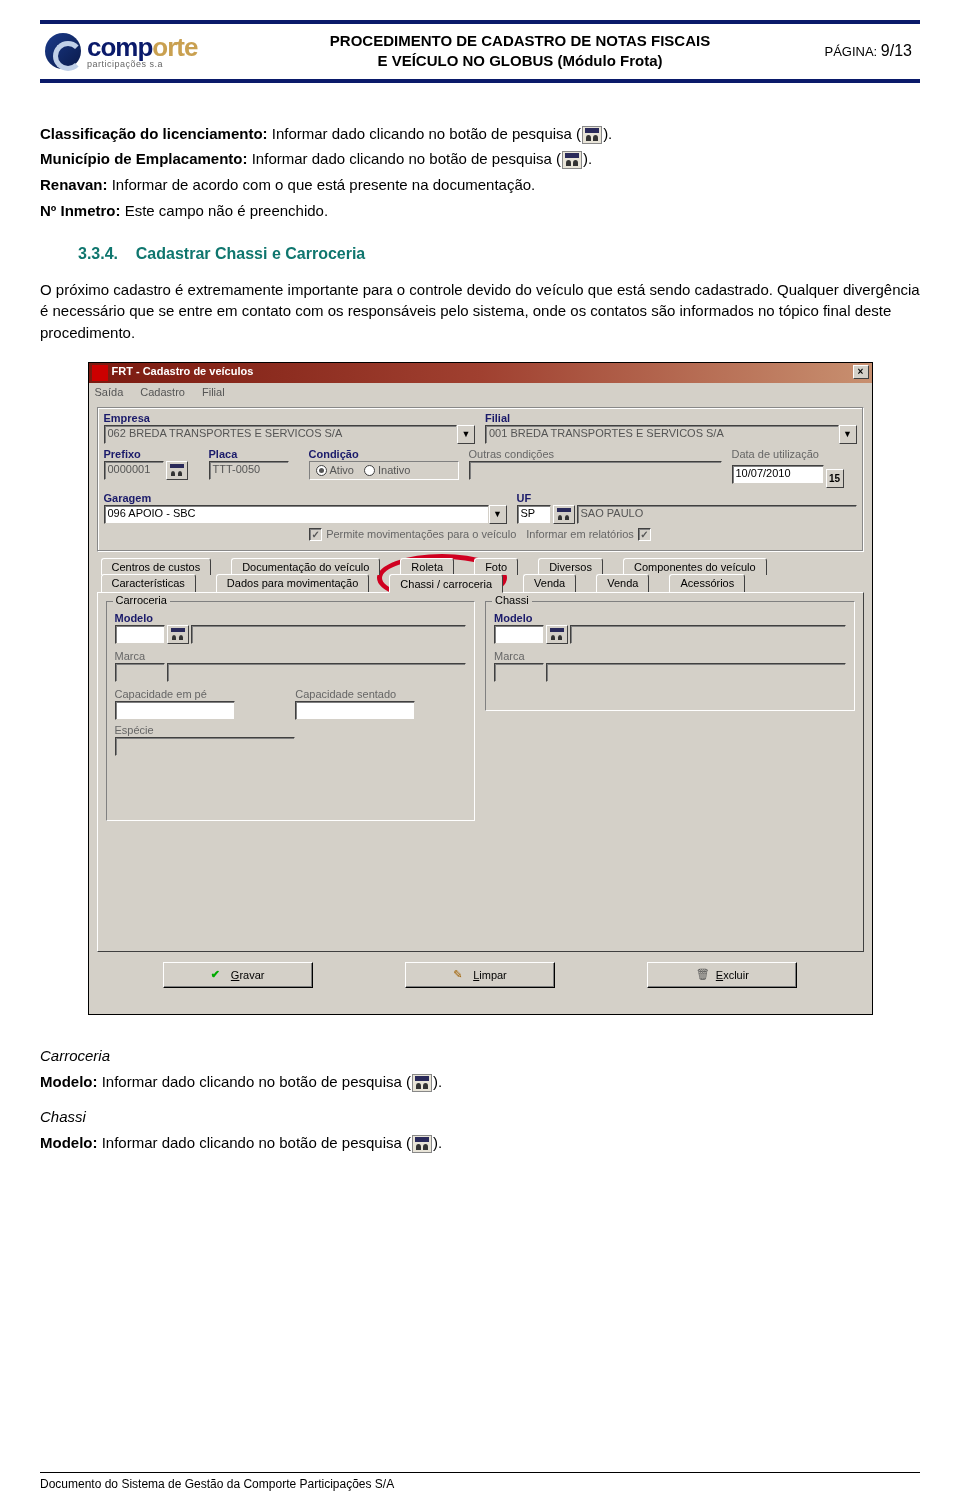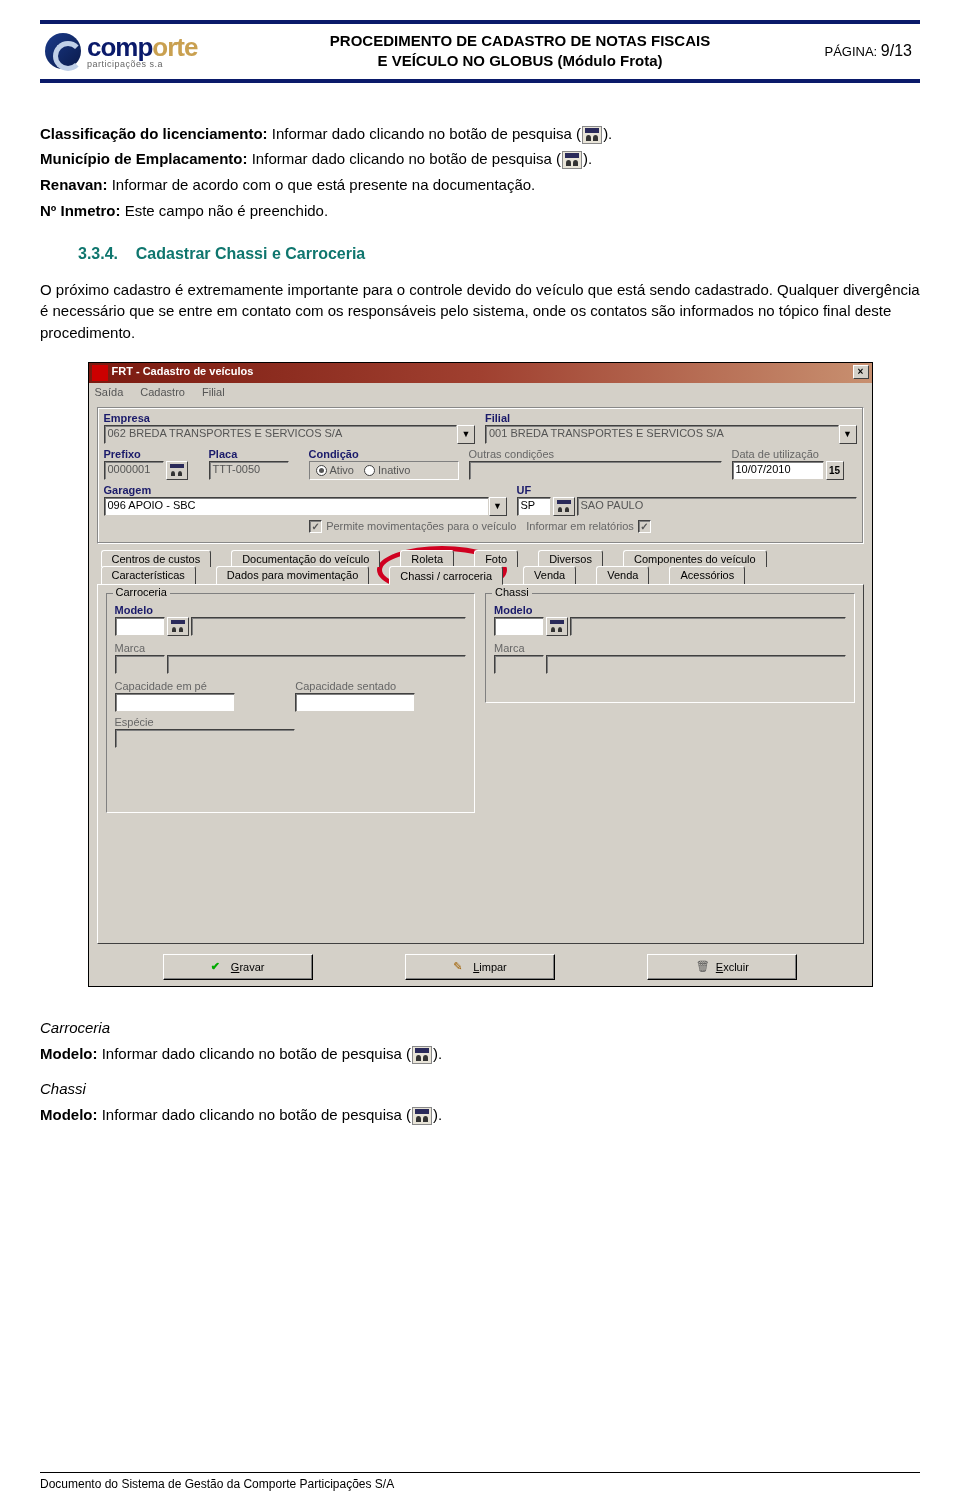--- a/index.html
+++ b/index.html
@@ -100,21 +100,21 @@
   }
   .titlebar .ttxt { font-weight: bold; flex: 1; }
   .titlebar .xbtn {
     width: 16px; height: 14px; background: #d4d0c8;
     border: 1px solid #fff; border-right-color:#404040; border-bottom-color:#404040;
     color: #000; font-weight: bold; text-align: center; line-height: 12px;
     font-size: 10px;
   }
   .menubar { padding: 3px 6px; color: #555; }
   .menubar span { margin-right: 14px; }
-  .win-body { padding: 6px 8px 2px 8px; }
+  .win-body { padding: 6px 8px 22px 8px; }
 
   .grp {
     border: 1px solid #888; border-top-color:#888; border-left-color:#888;
     border-right-color:#fff; border-bottom-color:#fff;
     box-shadow: inset -1px -1px 0 #888, inset 1px 1px 0 #fff;
     padding: 4px 6px 6px 6px; margin-bottom: 4px;
     position: relative;
   }
   .form-row { display: flex; gap: 10px; margin-bottom: 4px; }
   .fld { display: flex; flex-direction: column; }
@@ -144,21 +144,21 @@
     width: 14px; height: 12px; position: relative;
   }
   .lookup-btn .bino::before {
     content:""; position:absolute; top:0; left:0; width:14px; height:4px;
     background:#2a2a5a;
   }
   .lookup-btn .bino::after {
     content:""; position:absolute; bottom:0; left:1px; width:4px; height:5px;
     background:#333; border-radius:50% 50% 0 0; box-shadow: 7px 0 0 #333;
   }
-  .date-btn { font-size: 10px; font-weight: bold; }
+  .date-btn { font-size: 10px; font-weight: bold; margin-top: 8px; }
   .radio-grp {
     border: 1px solid #808080; background:#d4d0c8;
     border-right-color:#fff; border-bottom-color:#fff;
     height: 19px; display: flex; align-items: center; gap: 10px;
     padding: 0 6px;
   }
   .radio { display: flex; align-items: center; gap: 3px; color:#555; }
   .radio .dot {
     width: 11px; height: 11px; border-radius: 50%;
     background: #fff; border: 1px solid #404040; position: relative;

